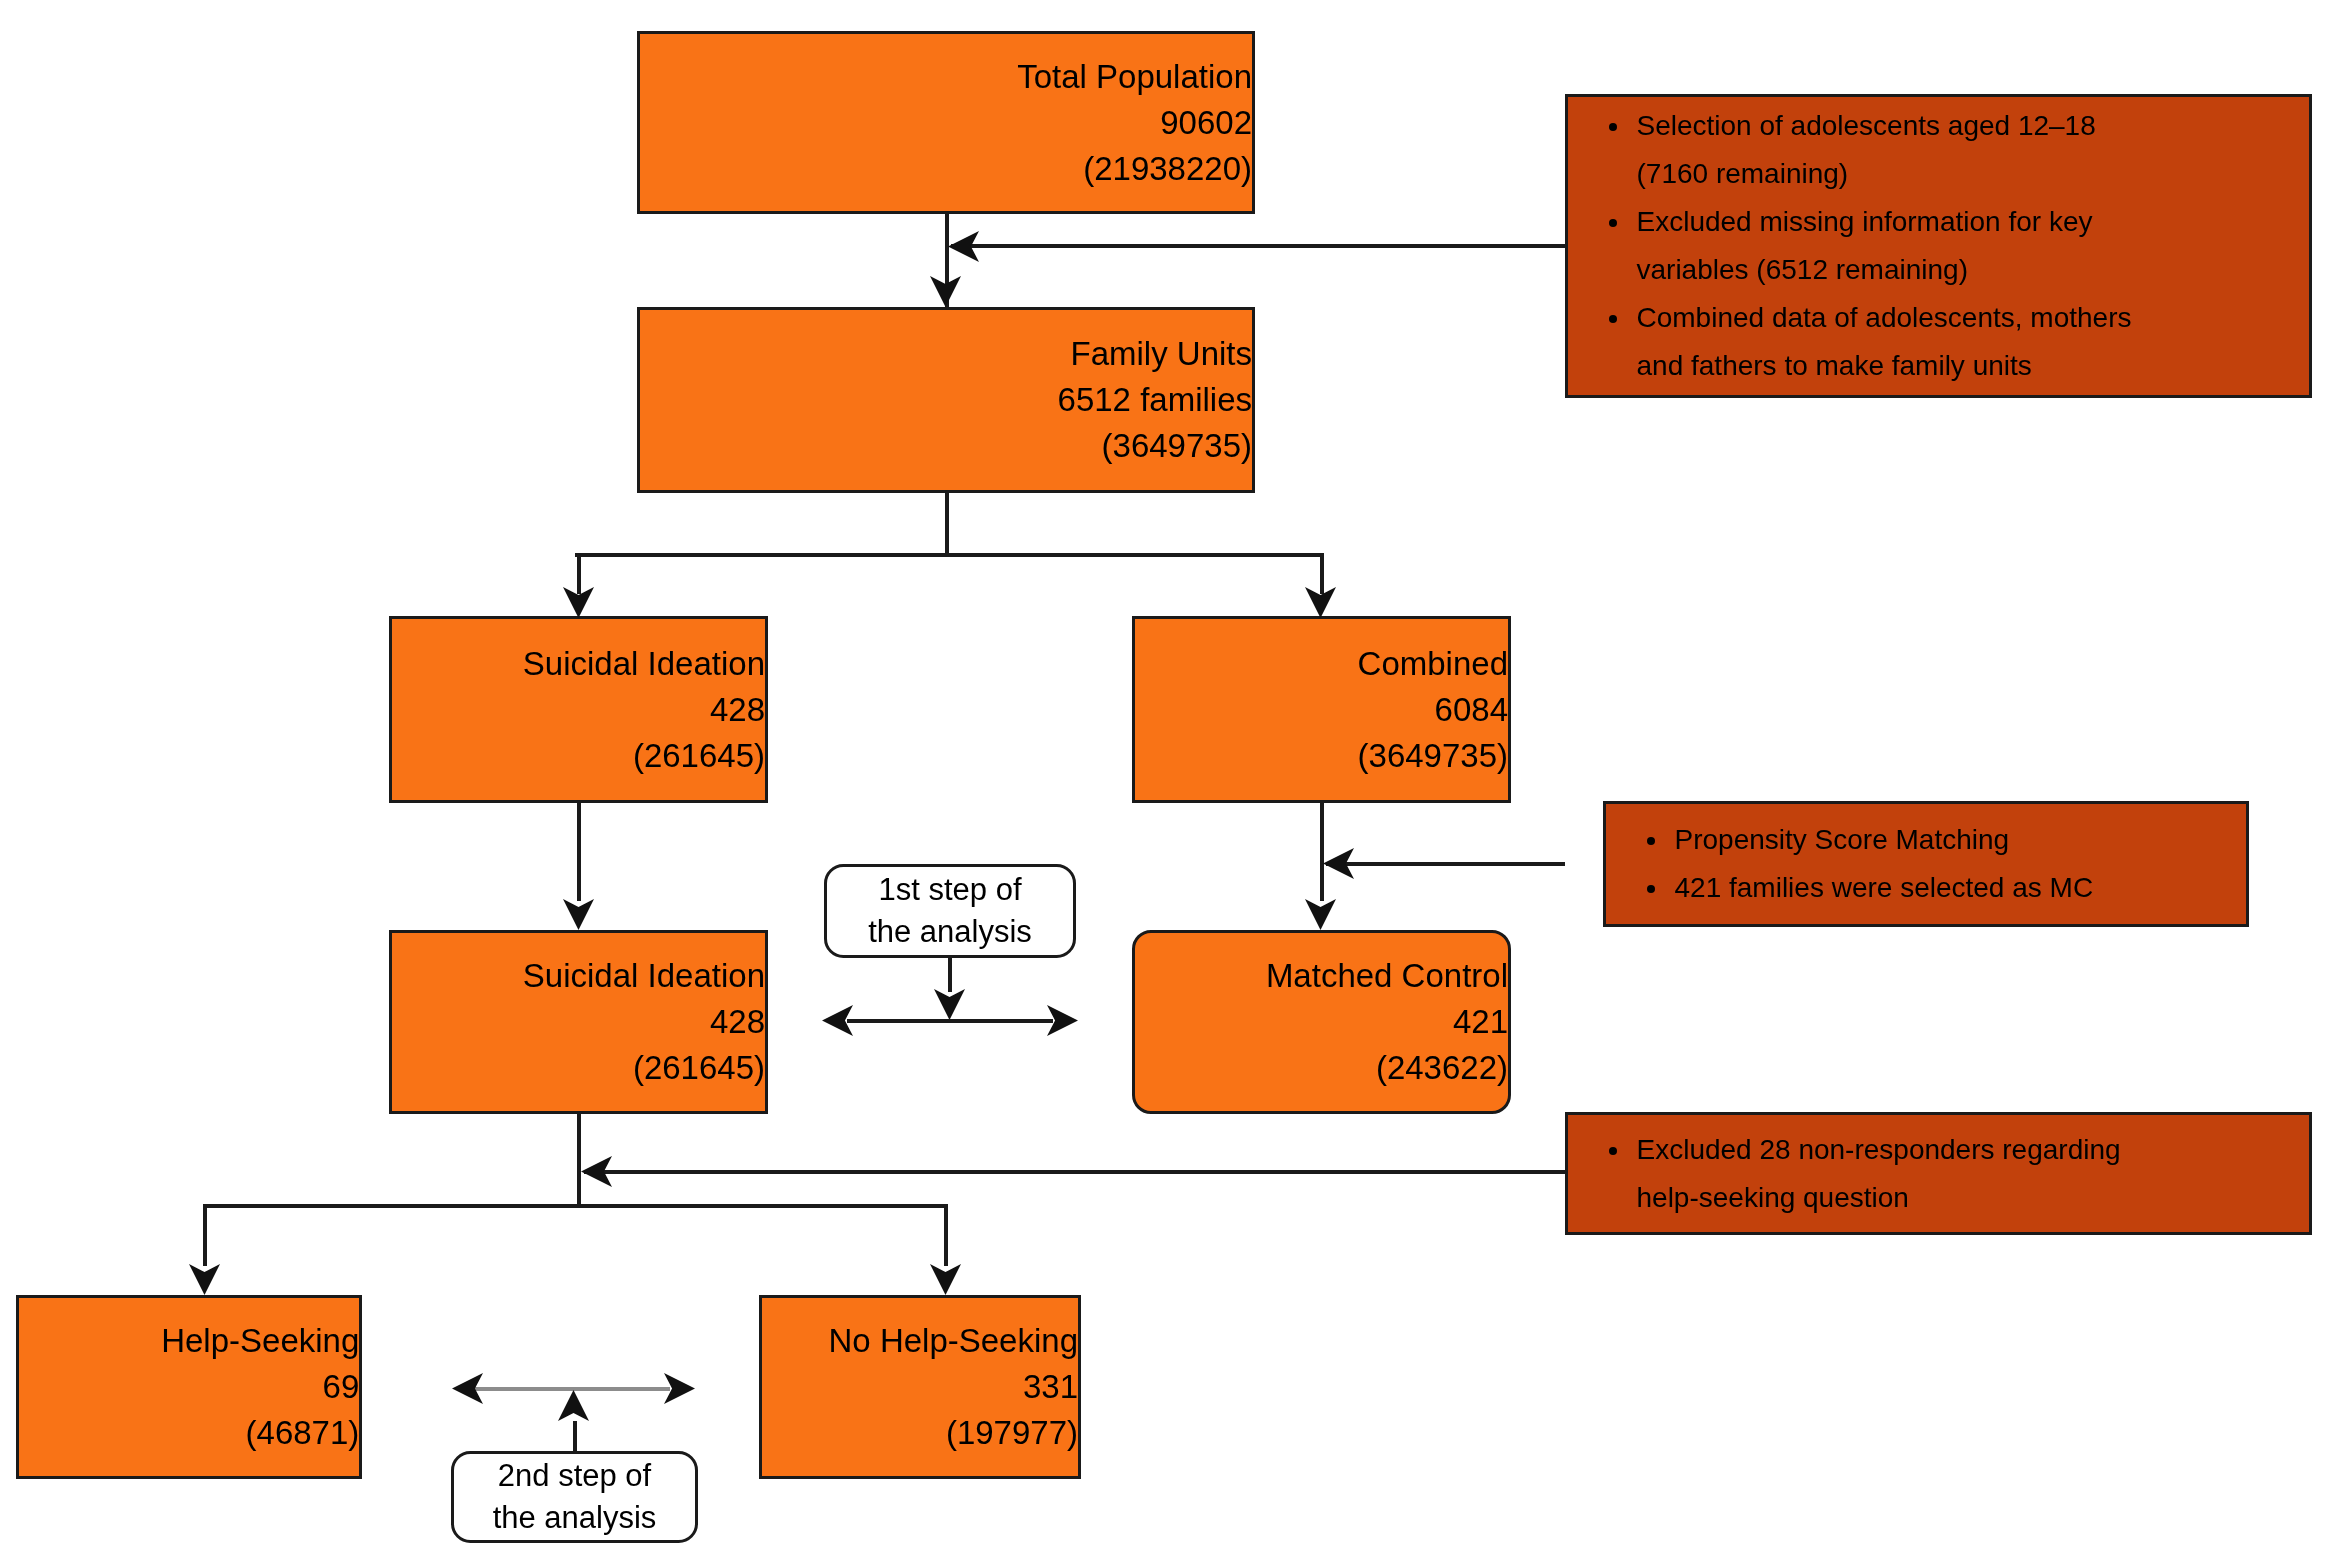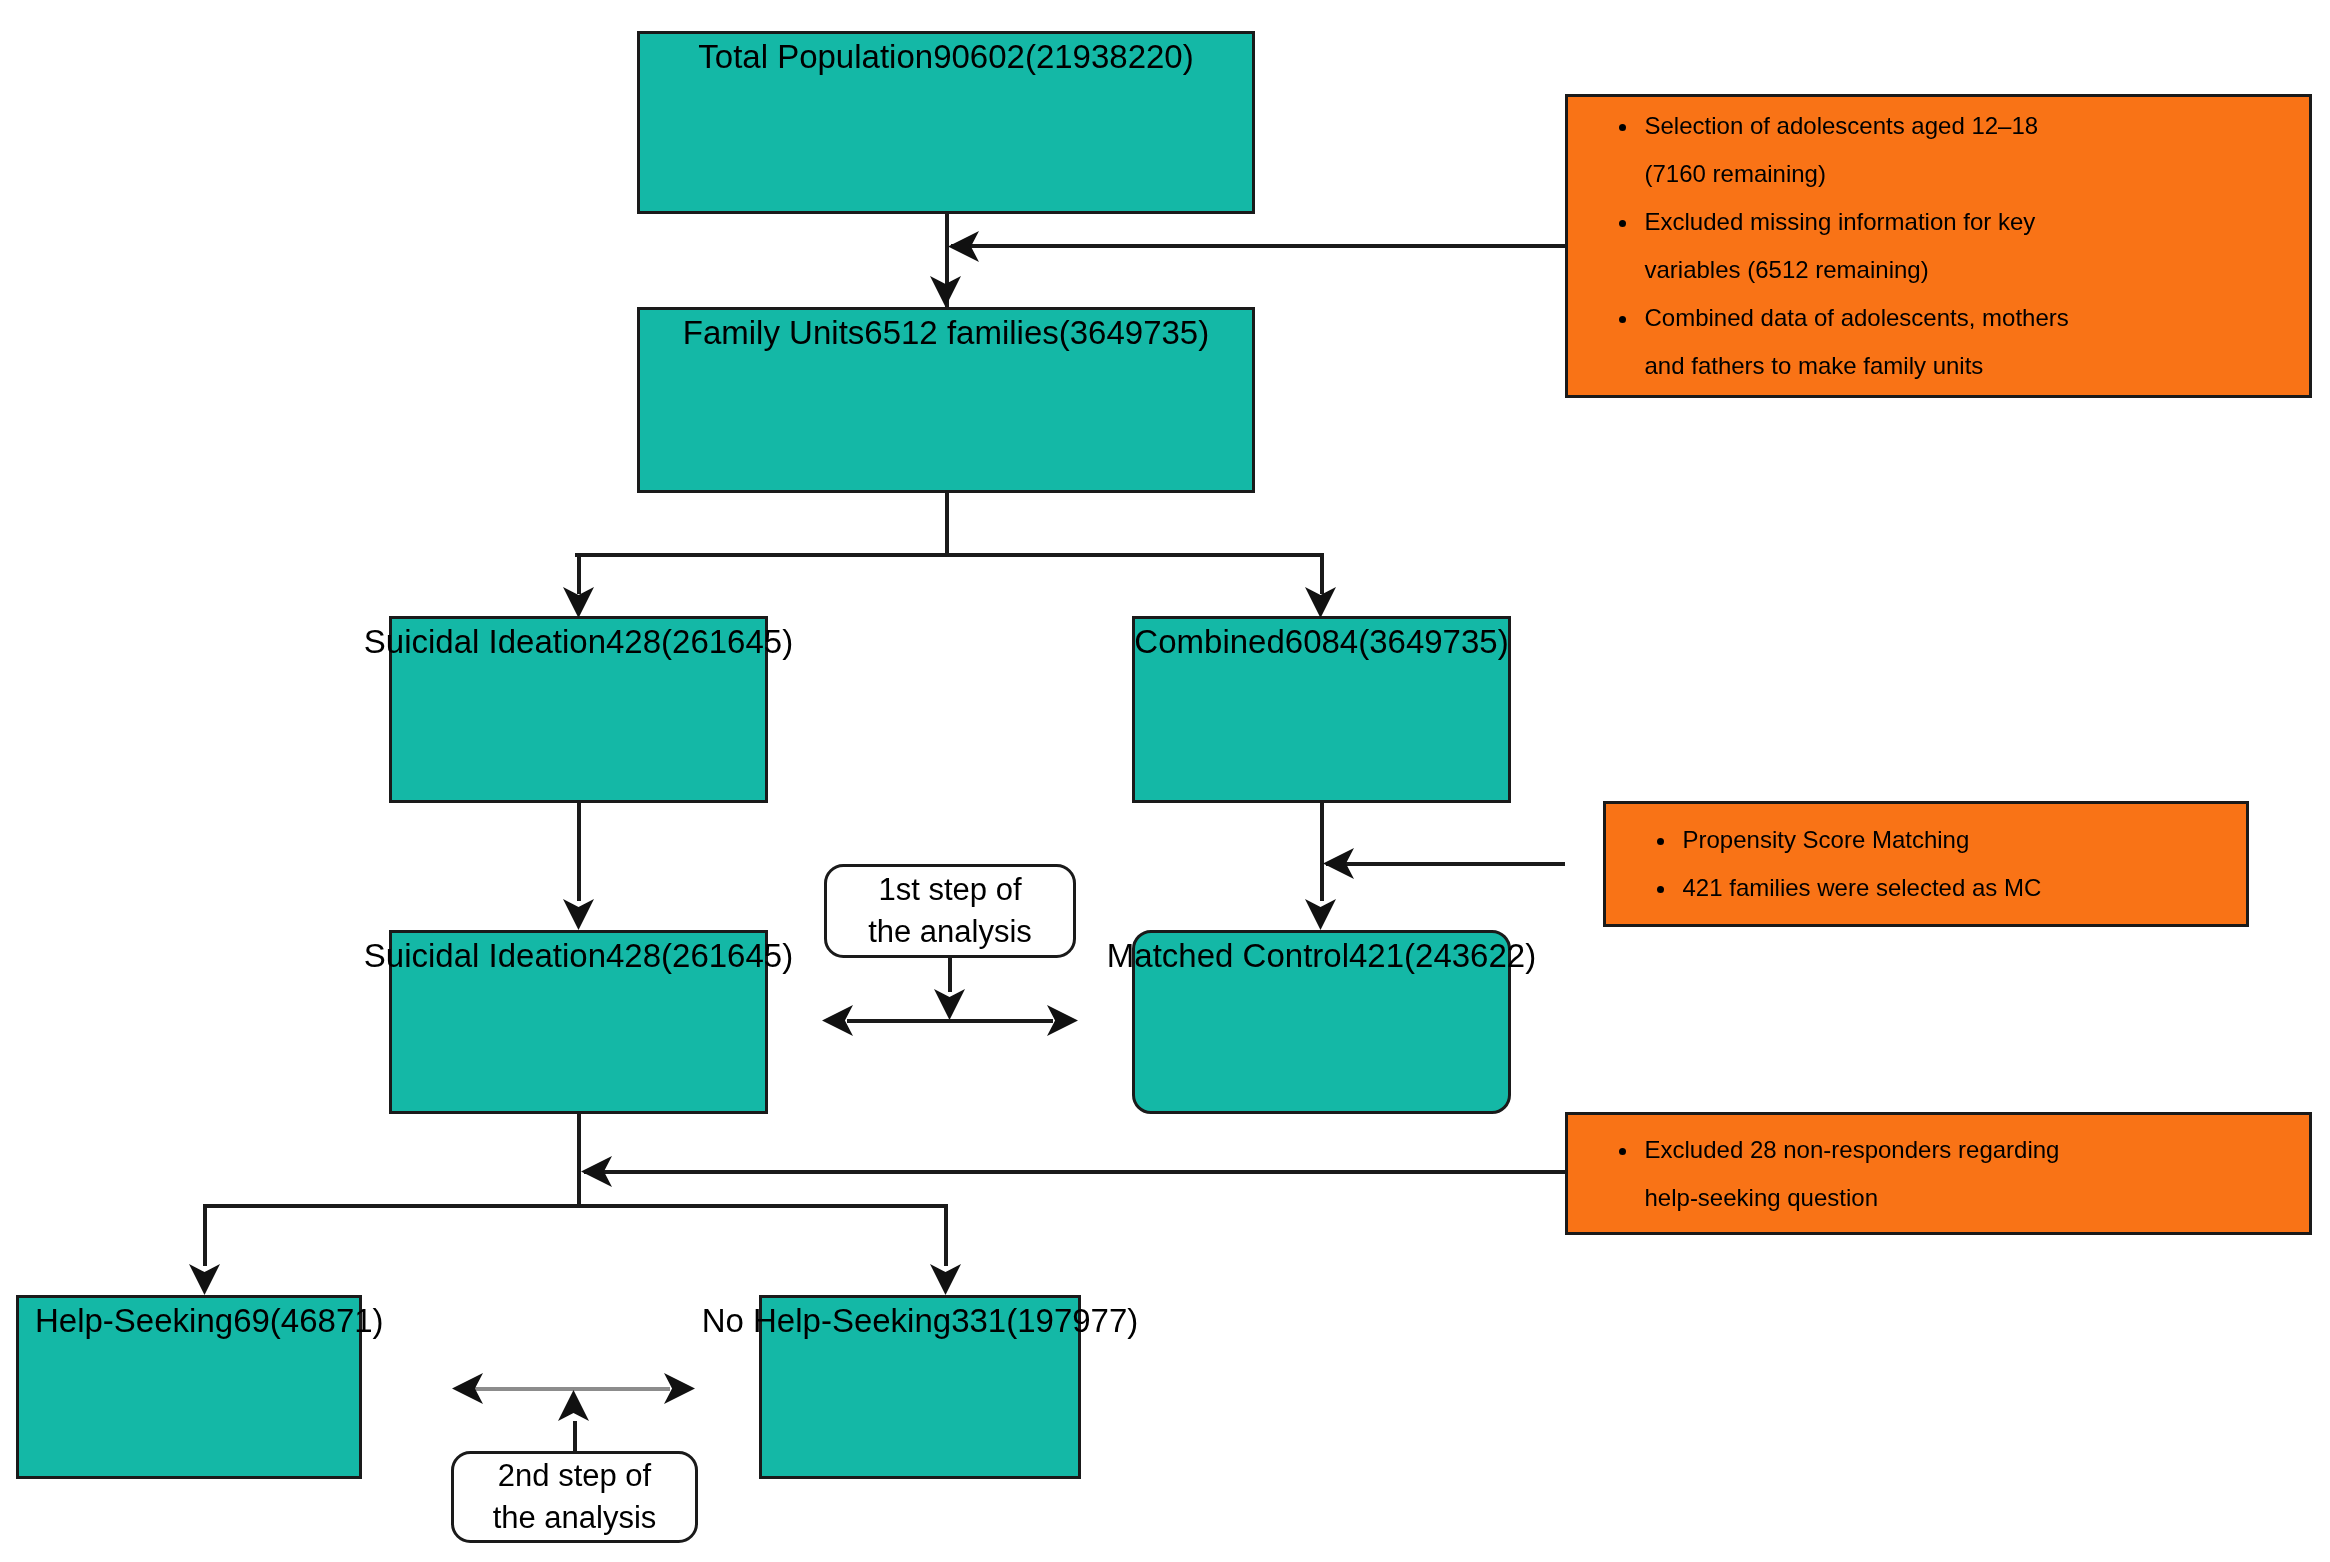--- a/index.html
+++ b/index.html
@@ -14,25 +14,25 @@
     background: #ffffff;
     font-family: "Liberation Sans", "DejaVu Sans", sans-serif;
     color: #000000;
     overflow: hidden;
   }
   
   .box {
     position: absolute;
     box-sizing: border-box;
     border: 3.7px solid #1a1a1a;
-    background: #14b8a6;
+    background: #f97316;
     display: flex;
-    flex-direction: row;
+    flex-direction: column;
     justify-content: center;
-    align-items: flex-start;
+    align-items: flex-end;
     text-align: center;
     font-size: 33px;
     line-height: 46px;
   }
   .box .bline { white-space: nowrap; }
   
   .step {
     position: absolute;
     box-sizing: border-box;
     border: 3px solid #1a1a1a;
@@ -44,26 +44,25 @@
     text-align: center;
     font-size: 31px;
     line-height: 42px;
     white-space: pre-line;
   }
   
   .note {
     position: absolute;
     box-sizing: border-box;
     border: 3.7px solid #1a1a1a;
-    background: #f97316;
+    background: #c2410c;
     display: flex;
     align-items: center;
-    font-size: 24px;
+    font-size: 28px;
     line-height: 48px;
-    padding-left: 8px;
   }
   .note ul {
     margin: 0;
     padding: 0 13.4px 0 64px;
     list-style: disc outside;
   }
   .note li {
     white-space: pre-line;
     padding-left: 4.5px;
   }

